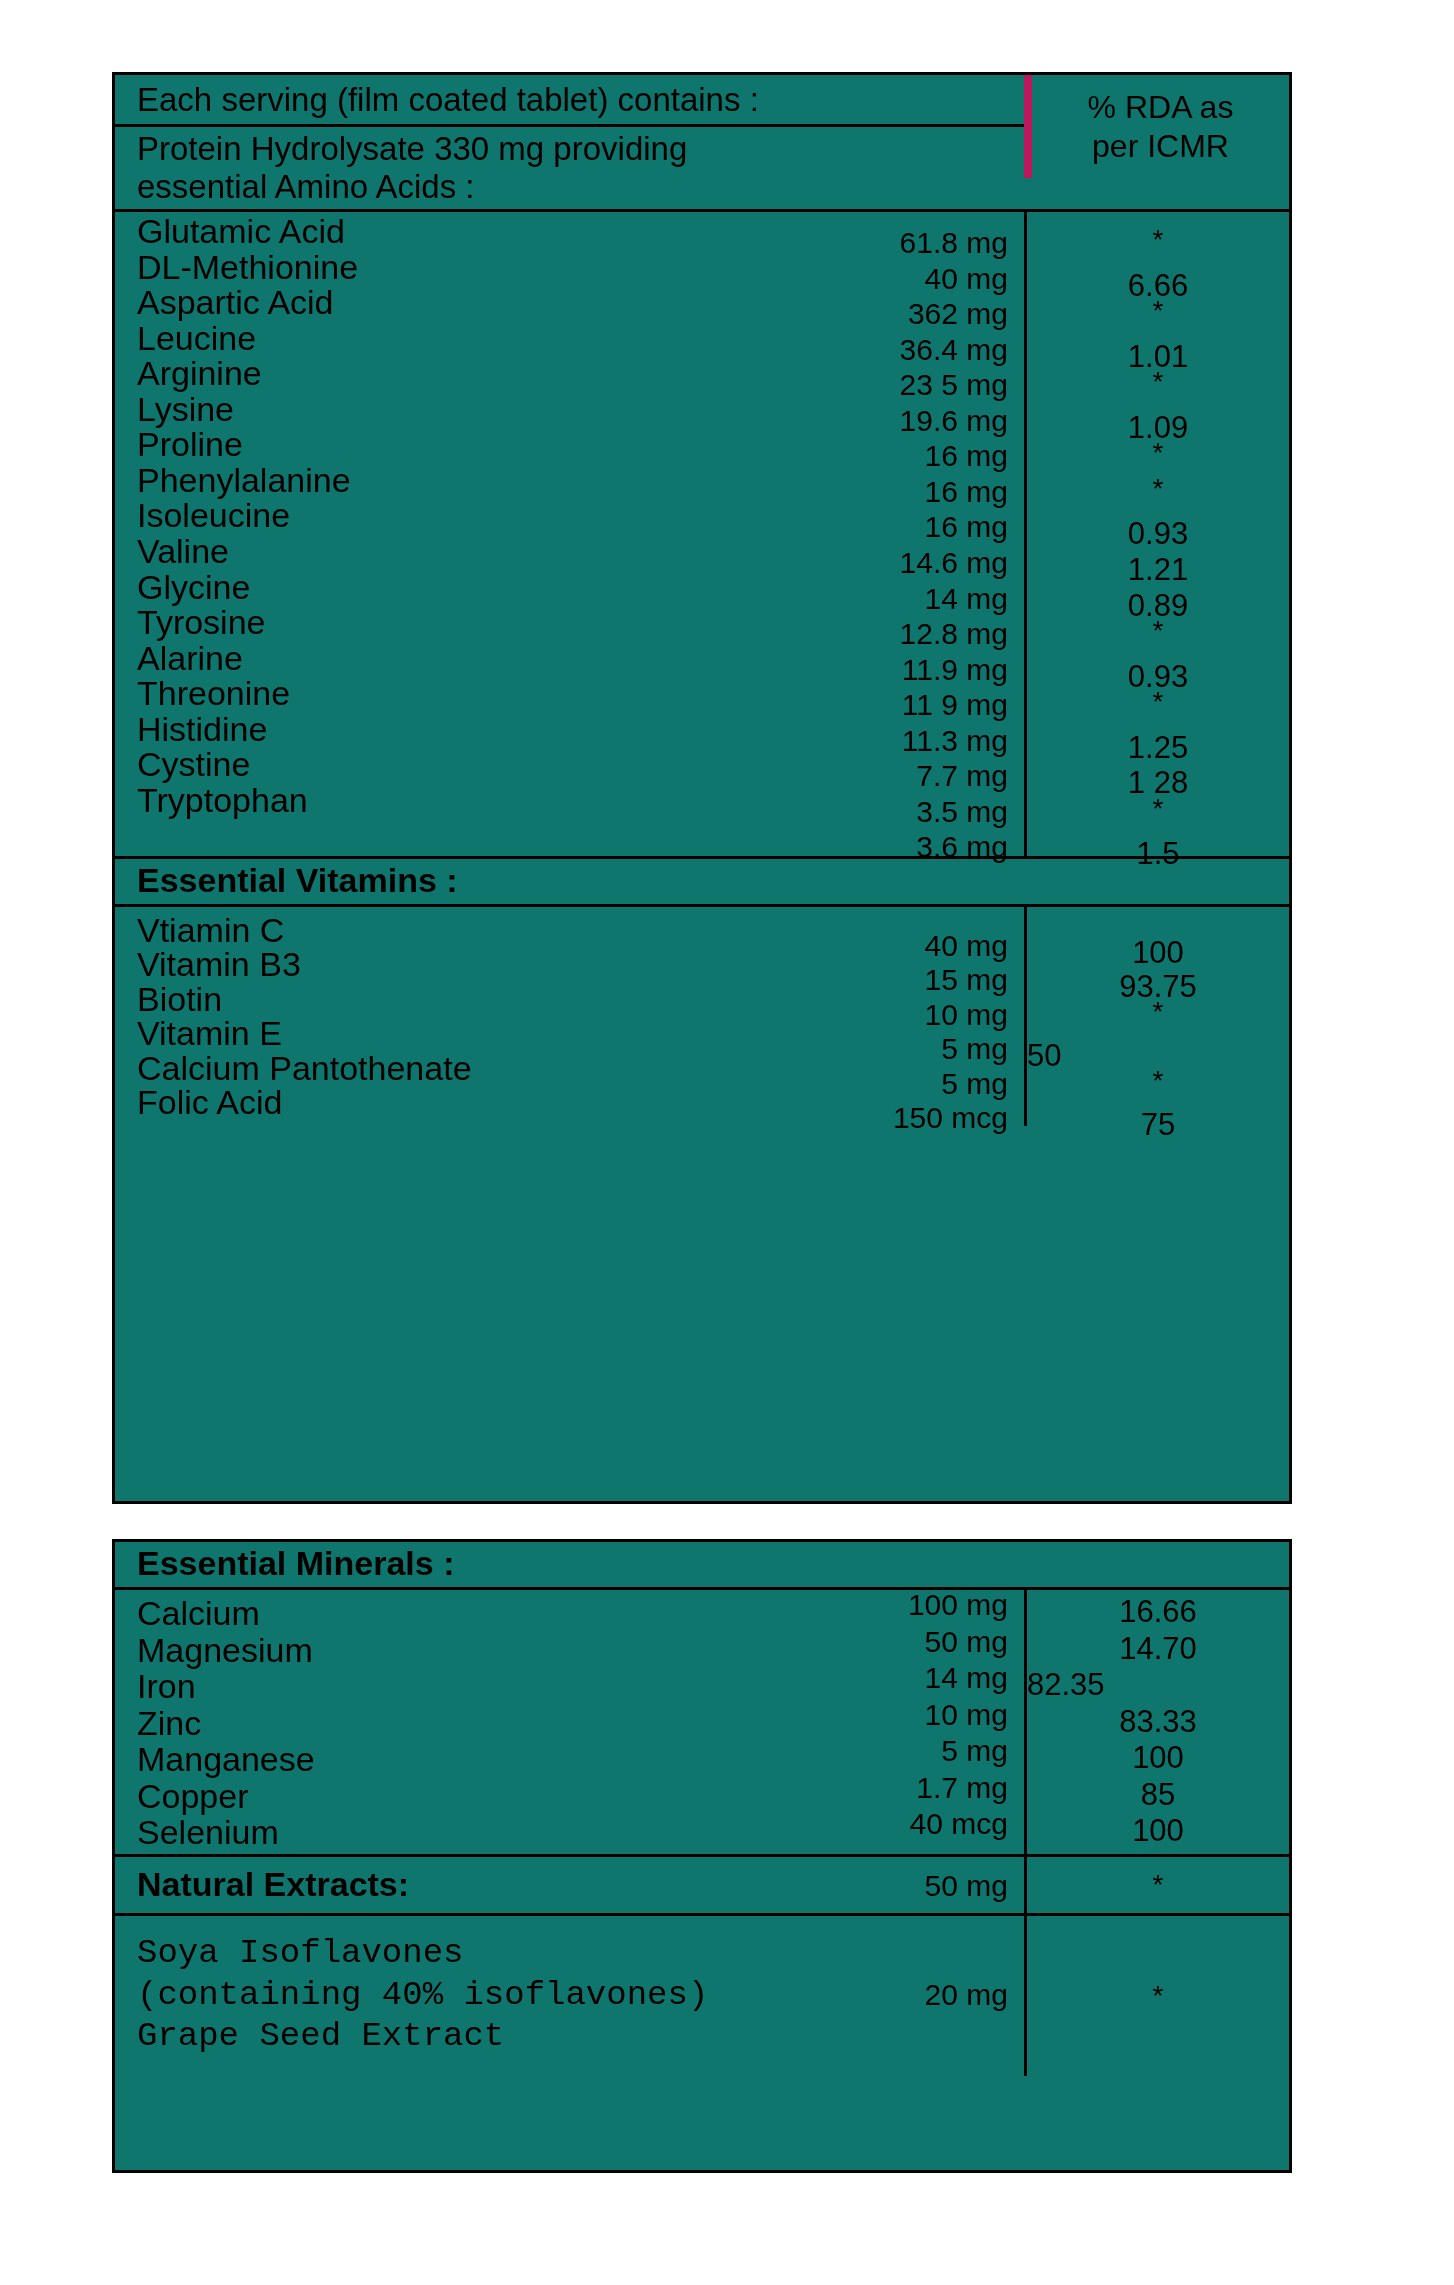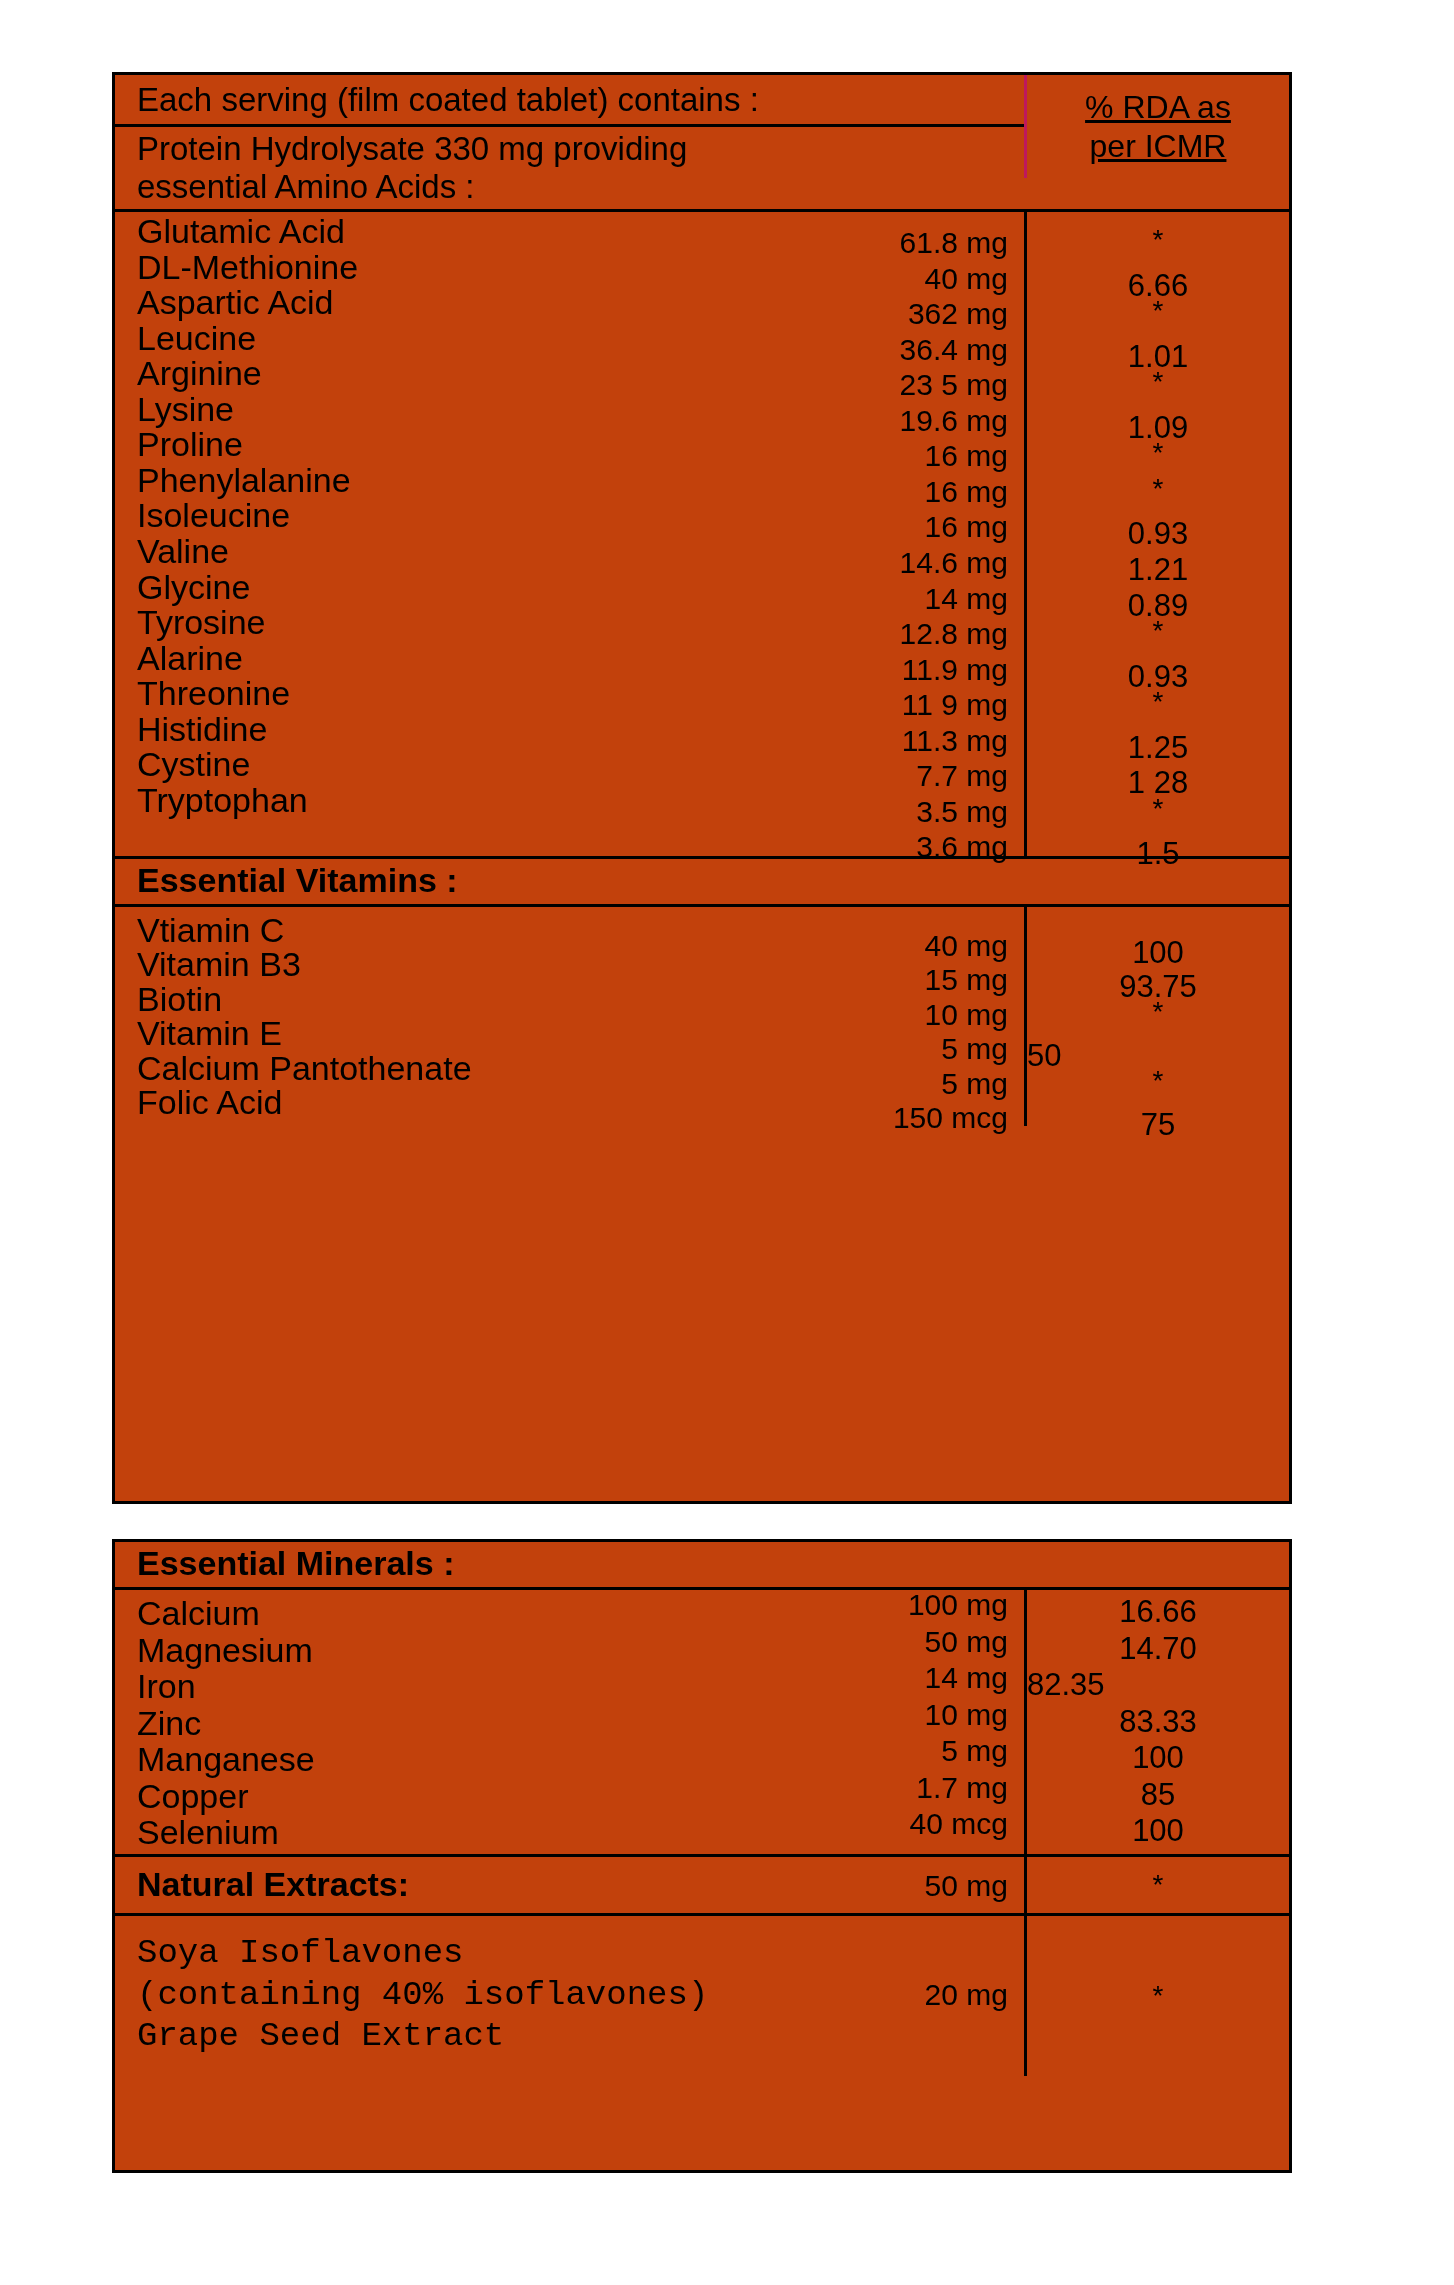--- a/index.html
+++ b/index.html
@@ -16,21 +16,21 @@
     overflow: hidden;
   }
 
   
   .panel {
     position: absolute;
     left: 112px;
     width: 1180px;
     border: 3px solid #000;
     box-sizing: border-box;
-    background: #c2410c;
+    background: #0f766e;
   }
   #panel-top    { top: 72px;   height: 1432px; }
   #panel-bottom { top: 1539px; height: 634px;  }
 
   .rowgrid {
     display: grid;
     grid-template-columns: 909px 1fr;
     box-sizing: border-box;
   }
   .cell-left {
@@ -56,23 +56,22 @@
   }
   .rda-head {
     font-size: 32px;
     line-height: 1.2;
     white-space: pre-line;
     text-align: center;
   }
   #rda-head-cell {
     grid-row: 1 / span 2;
     grid-column: 2;
-    border-left: 3px solid #be185d;
+    border-left: 8px solid #be185d;
     height: 103px;
-    text-decoration: underline;
   }
   #header-grid {
     display: grid;
     grid-template-columns: 909px 1fr;
     grid-template-rows: 52px 82px;
   }
   #header-grid .hcell {
     box-sizing: border-box;
     display: flex;
     align-items: center;

